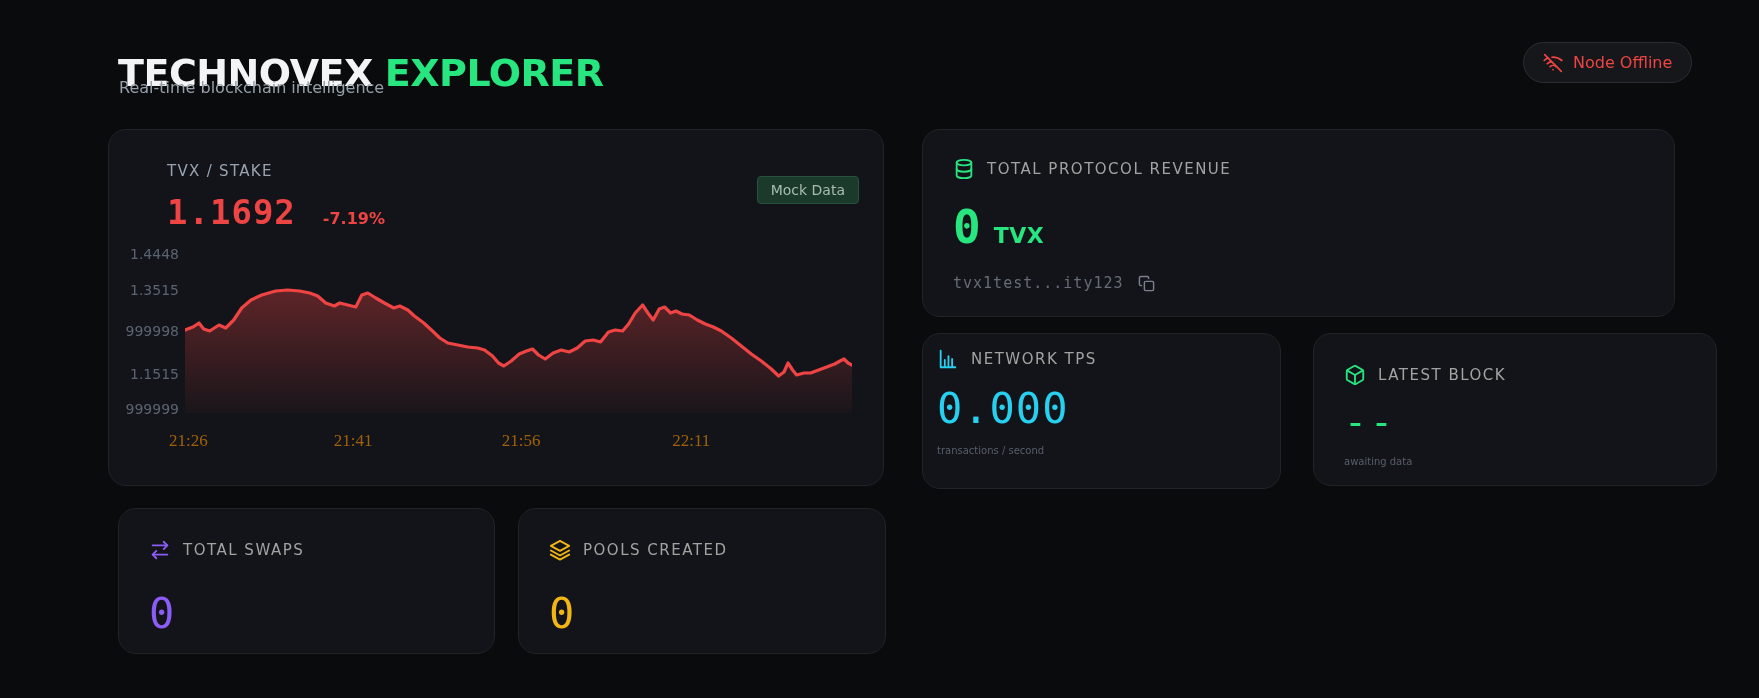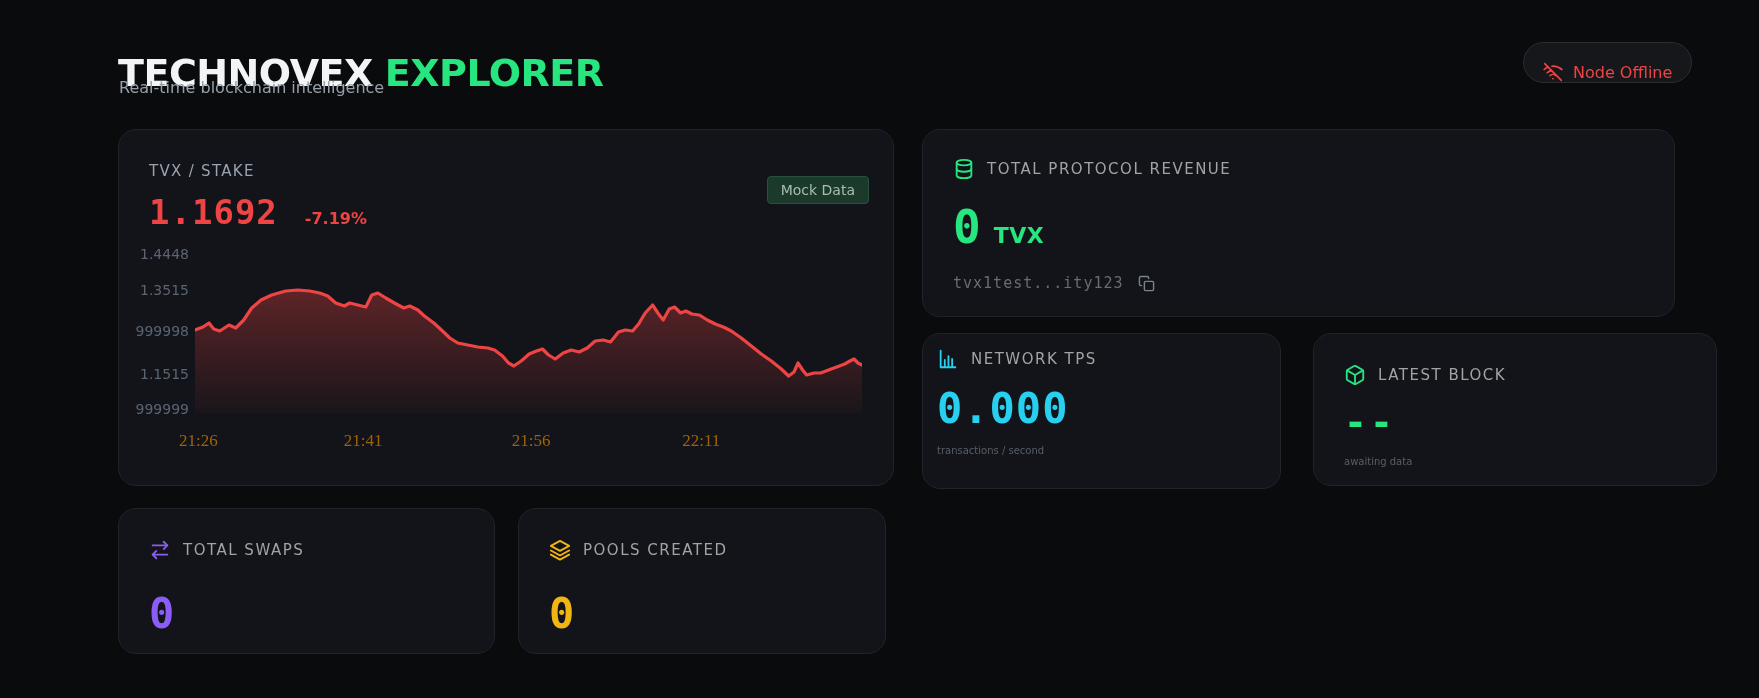--- a/index.html
+++ b/index.html
@@ -10,32 +10,32 @@
     color:#e5e7eb;
   }
   .mono{font-family:"DejaVu Sans Mono","Liberation Mono",monospace;}
 
   
   .app-title{position:absolute;left:118px;top:26px;font-size:38px;font-weight:800;letter-spacing:-0.5px;color:#f3f4f6;white-space:nowrap;}
   .app-title .accent{color:#27e57f;margin-left:12px;}
   .subtitle{position:absolute;left:119px;top:78px;font-size:16px;color:#96a0aa;}
   .node-pill{
     position:absolute;left:1523px;top:42px;height:41px;box-sizing:border-box;
-    display:flex;align-items:flex-end;gap:10px;padding:0 19px;
+    display:flex;align-items:center;gap:10px;padding:0 19px;
     border-radius:21px;background:#16171a;border:1px solid #2a2d32;
     color:#ef4444;font-size:16px;
   }
 
   
   .card{position:absolute;background:#131419;border:1px solid #212329;border-radius:18px;box-sizing:border-box;}
   .card-head{display:flex;align-items:center;gap:12px;font-size:15px;letter-spacing:1.5px;color:#a3a3a3;font-weight:500;}
   .icon{display:inline-flex;flex:0 0 auto;}
   .icon svg{display:block;}
 
-  #chart-card{left:118px;top:129px;width:776px;height:357px;}
+  #chart-card{left:108px;top:129px;width:776px;height:357px;padding-left:28px;}
   #revenue-card{left:922px;top:129px;width:753px;height:188px;padding:28px 30px;}
   #tps-card{left:922px;top:333px;width:359px;height:156px;padding:14px;}
   #block-card{left:1313px;top:333px;width:404px;height:153px;padding:30px;}
   #swaps-card{left:118px;top:508px;width:377px;height:146px;padding:30px;}
   #pools-card{left:518px;top:508px;width:368px;height:146px;padding:30px;}
 
   
   .pc-head{display:flex;justify-content:space-between;align-items:flex-start;padding:32px 24px 0 30px;}
   .pair-label{font-size:15px;letter-spacing:1.3px;color:#99a3b0;}
   .price-row{margin-top:12px;display:flex;align-items:baseline;gap:27px;}
@@ -53,21 +53,21 @@
   .xt0{left:0.5%;}.xt1{left:25.2%;}.xt2{left:50.4%;}.xt3{left:75.9%;}
 
   
   .rev-value{margin-top:20px;display:flex;align-items:baseline;gap:13px;}
   .rev-zero{font-size:46px;font-weight:700;color:#27e57f;}
   .rev-unit{font-size:22px;font-weight:800;color:#27e57f;letter-spacing:0.5px;}
   .rev-addr{margin-top:20px;display:flex;align-items:flex-end;gap:14px;font-size:15px;letter-spacing:1px;color:#656d78;}
   .copy-btn{background:none;border:none;padding:0;cursor:pointer;color:#79828e;display:inline-flex;}
 
   
-  .stat-value{margin-top:14px;font-size:42px;font-weight:700;letter-spacing:1px;}
+  .stat-value{margin-top:14px;font-size:42px;font-weight:400;letter-spacing:1px;}
   .stat-caption{margin-top:12px;font-size:10px;color:#575f6a;}
   .v-cyan{color:#28d0f0;}
   .v-green{color:#27e57f;letter-spacing:3px;}
   .v-purple{color:#8b5cf6;margin-top:28px;}
   .v-yellow{color:#f2b614;margin-top:28px;}
   .ic-green{color:#27e57f;}
   .ic-cyan{color:#28d0f0;}
   .ic-purple{color:#8b5cf6;}
   .ic-yellow{color:#f2b614;}
   .ic-red{color:#ef4444;}

